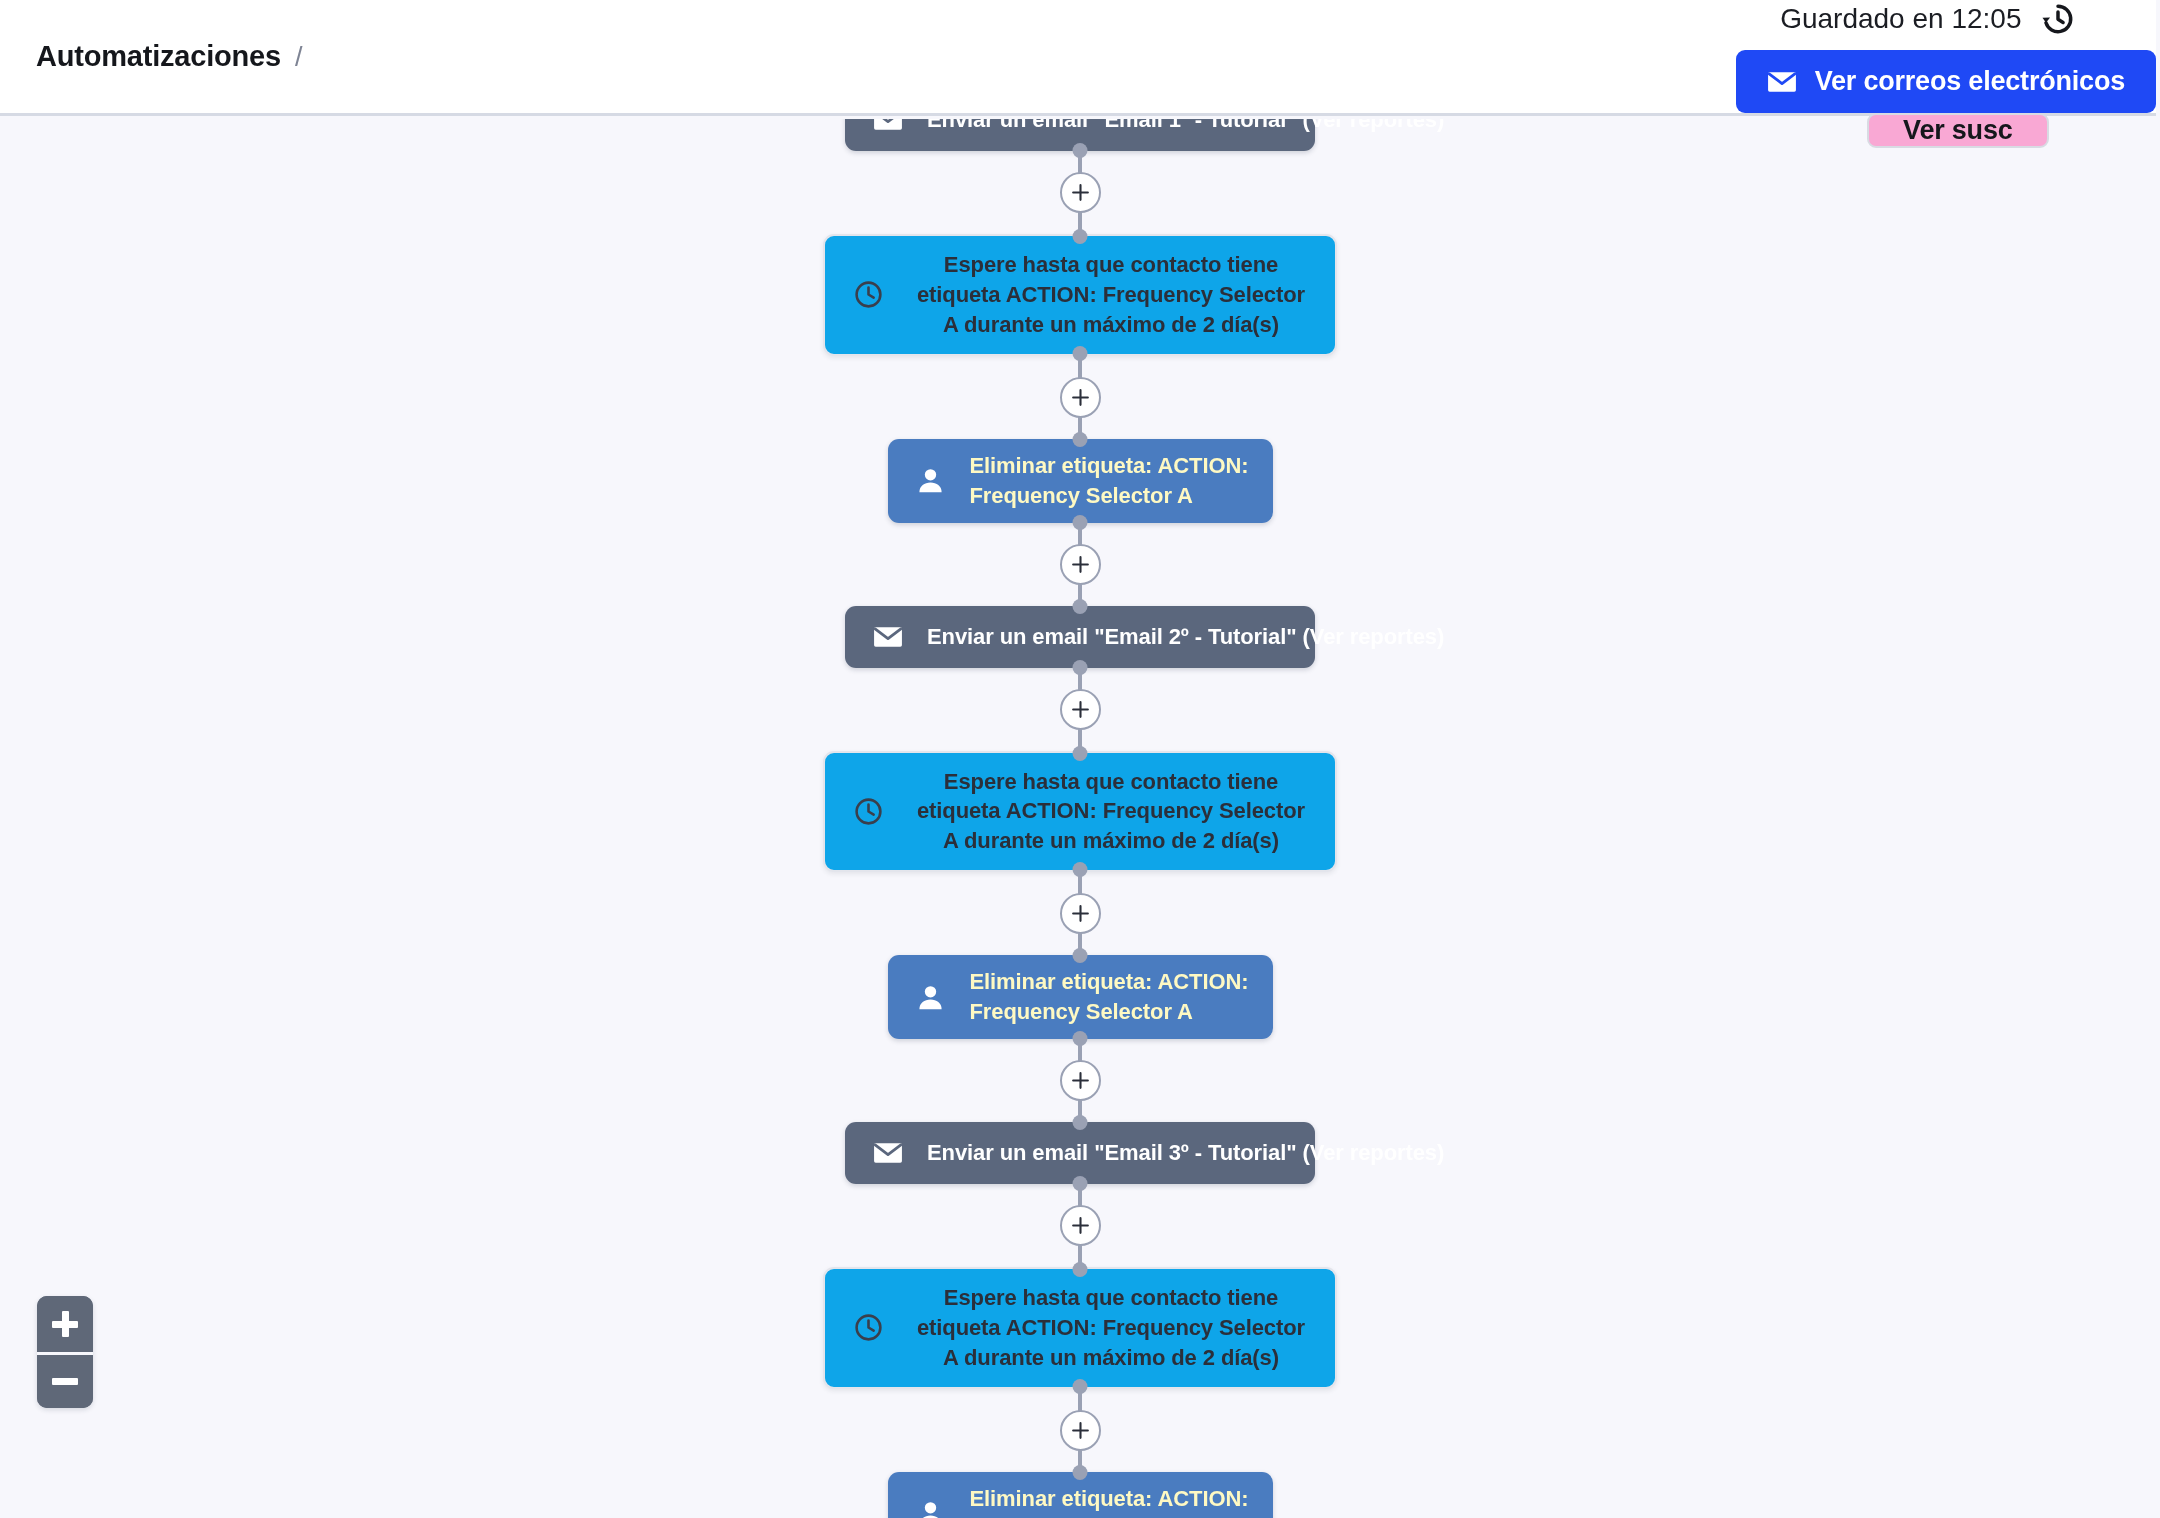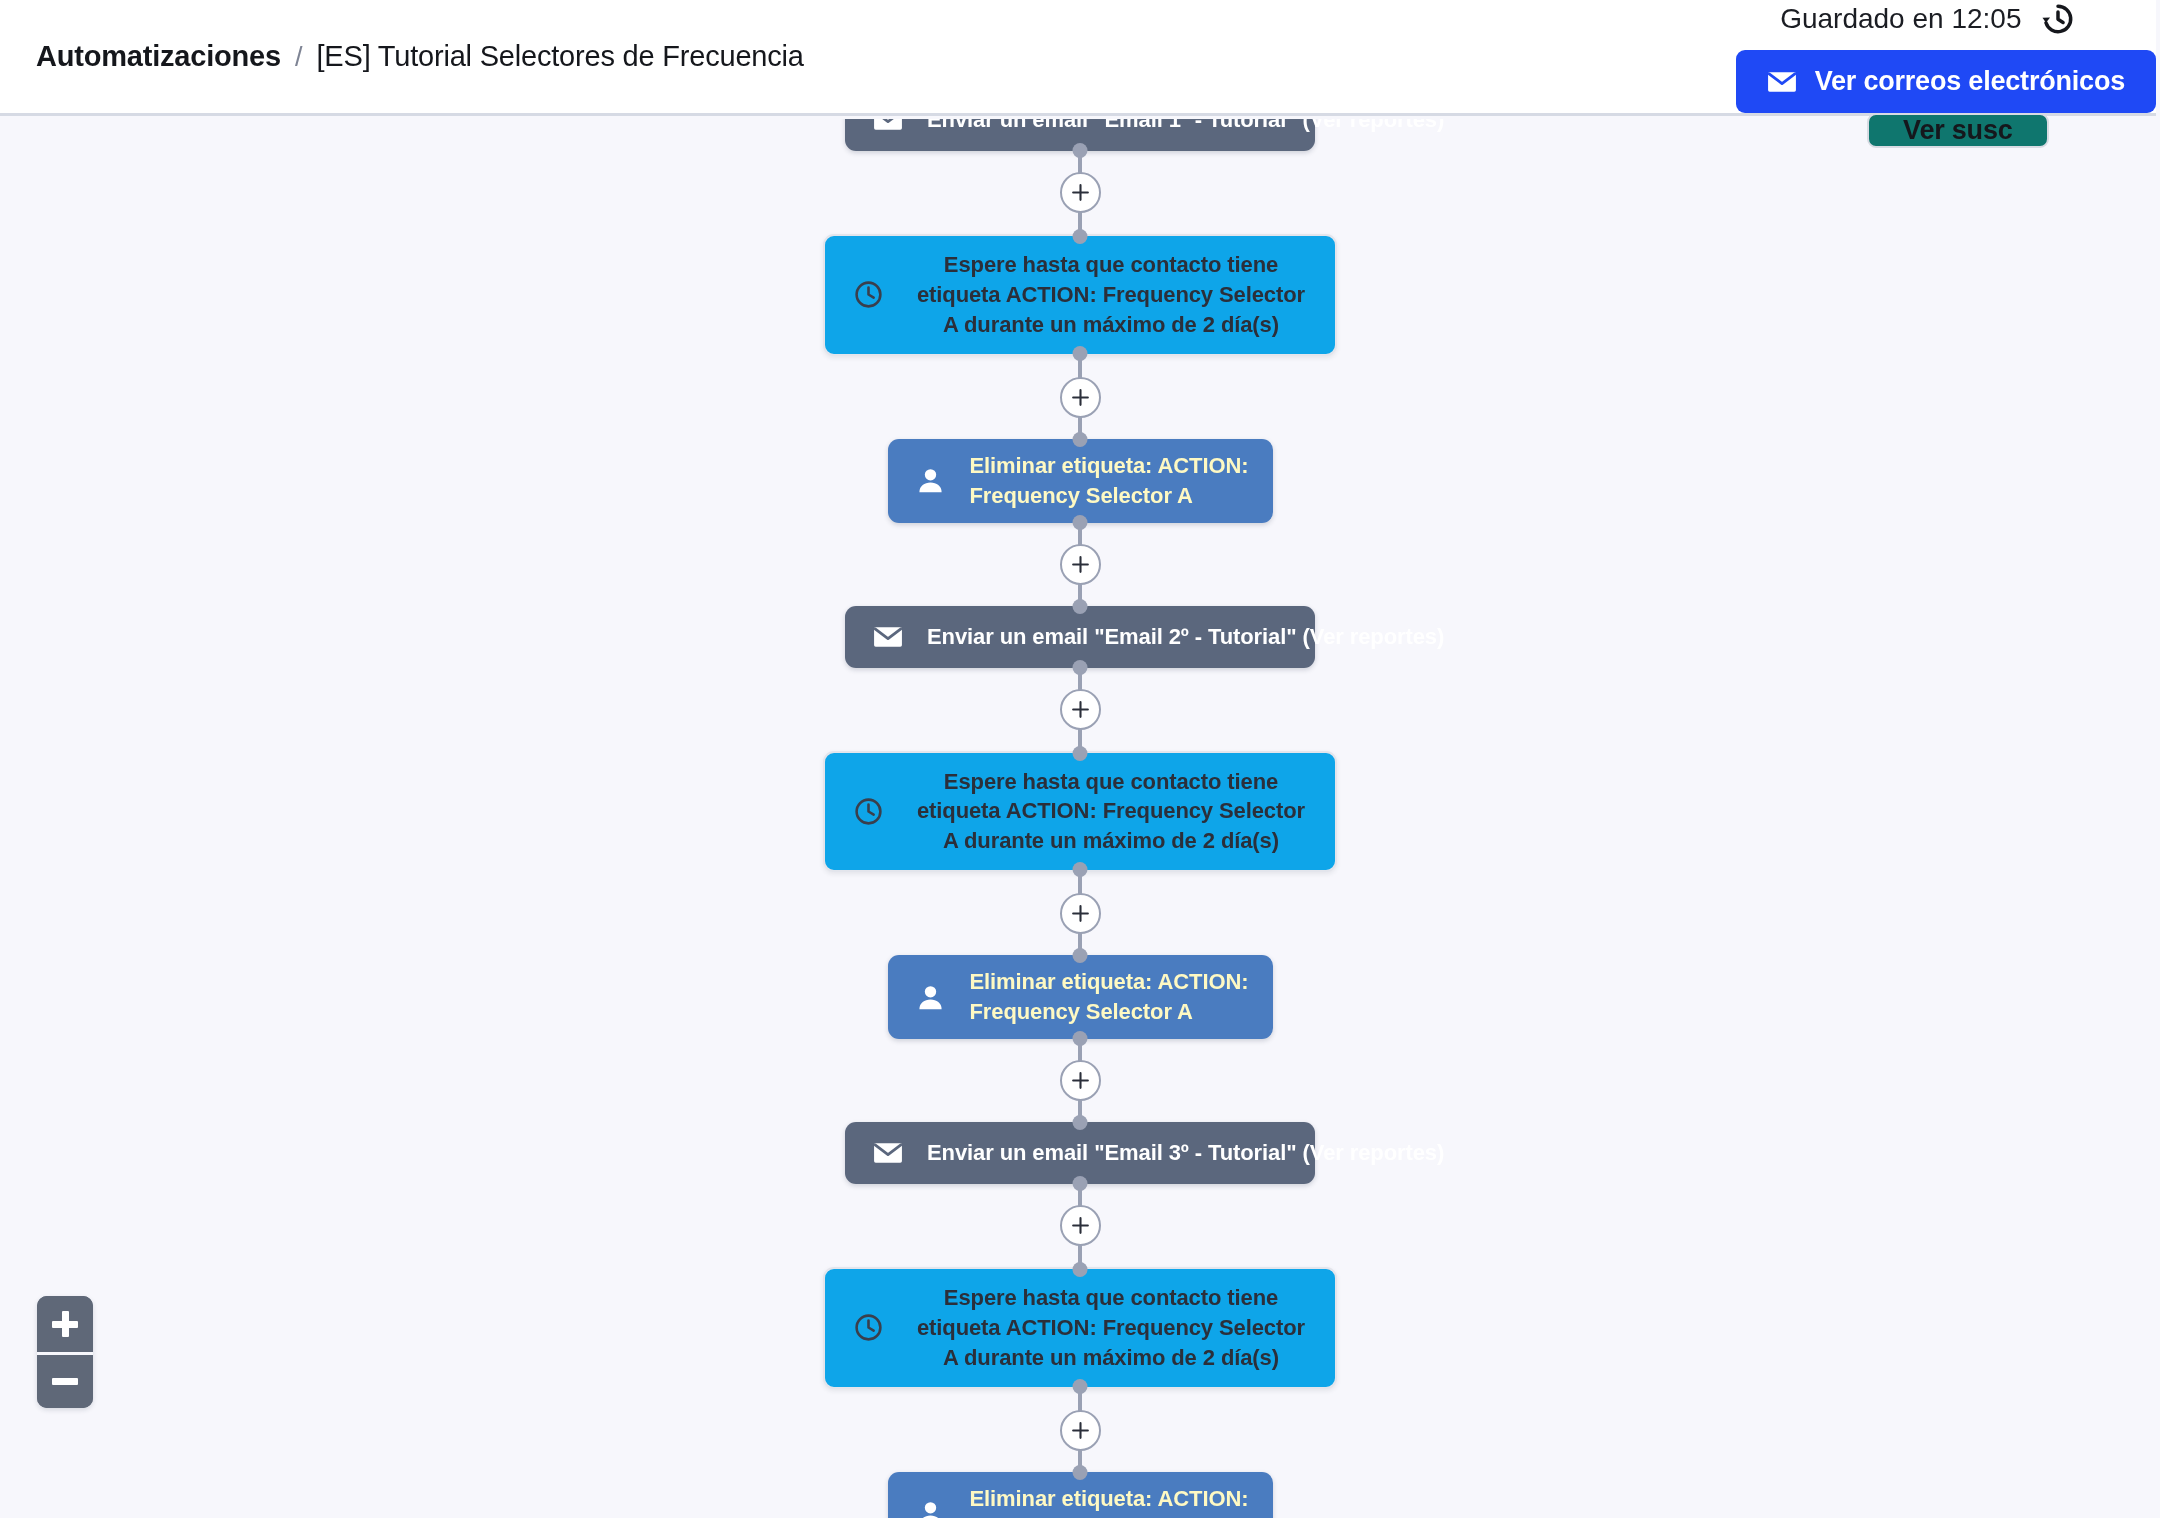--- a/index.html
+++ b/index.html
@@ -89,21 +89,21 @@
     font-family: "Liberation Sans", sans-serif;
     cursor: pointer;
     white-space: nowrap;
     letter-spacing: -0.2px;
     margin-top: 12px;
   }
   .btn-primary .env { width: 30px; height: 22px; display: block; }
 
   .btn-secondary {
     margin-left: 24px;
-    background: #0f766e;
+    background: #f9a8d4;
     color: #15171c;
     border: 2px solid #d8dbe3;
     border-radius: 9px;
     height: 74px;
     padding: 0 34px;
     font-size: 27px;
     font-weight: 700;
     font-family: "Liberation Sans", sans-serif;
     cursor: pointer;
     white-space: nowrap;
@@ -259,21 +259,20 @@
   .zoom-plus { position: relative; width: 26px; height: 26px; display: flex; align-items: center; justify-content: center; }
 </style>
 </head>
 <body>
 
 <div class="header">
 
   <div class="breadcrumb">
     <span class="crumb-root">Automatizaciones</span>
     <span class="crumb-sep">/</span>
-    <span class="crumb-current">[ES] Tutorial Selectores de Frecuencia</span>
   </div>
 
   <div class="header-right">
 
     <div class="saved-status">
       <span class="saved-text">Guardado en 12:05</span>
       <span>
         <svg class="history-icon" viewBox="0 0 24 24" fill="none">
           <path d="M12 4a8 8 0 1 1-7.6 10.4" stroke="#15171c" stroke-width="2.2" stroke-linecap="round" fill="none"></path>
           <path d="M4.4 14.4 L2.2 11.2 L7.0 11.0 Z" fill="#15171c"></path>

